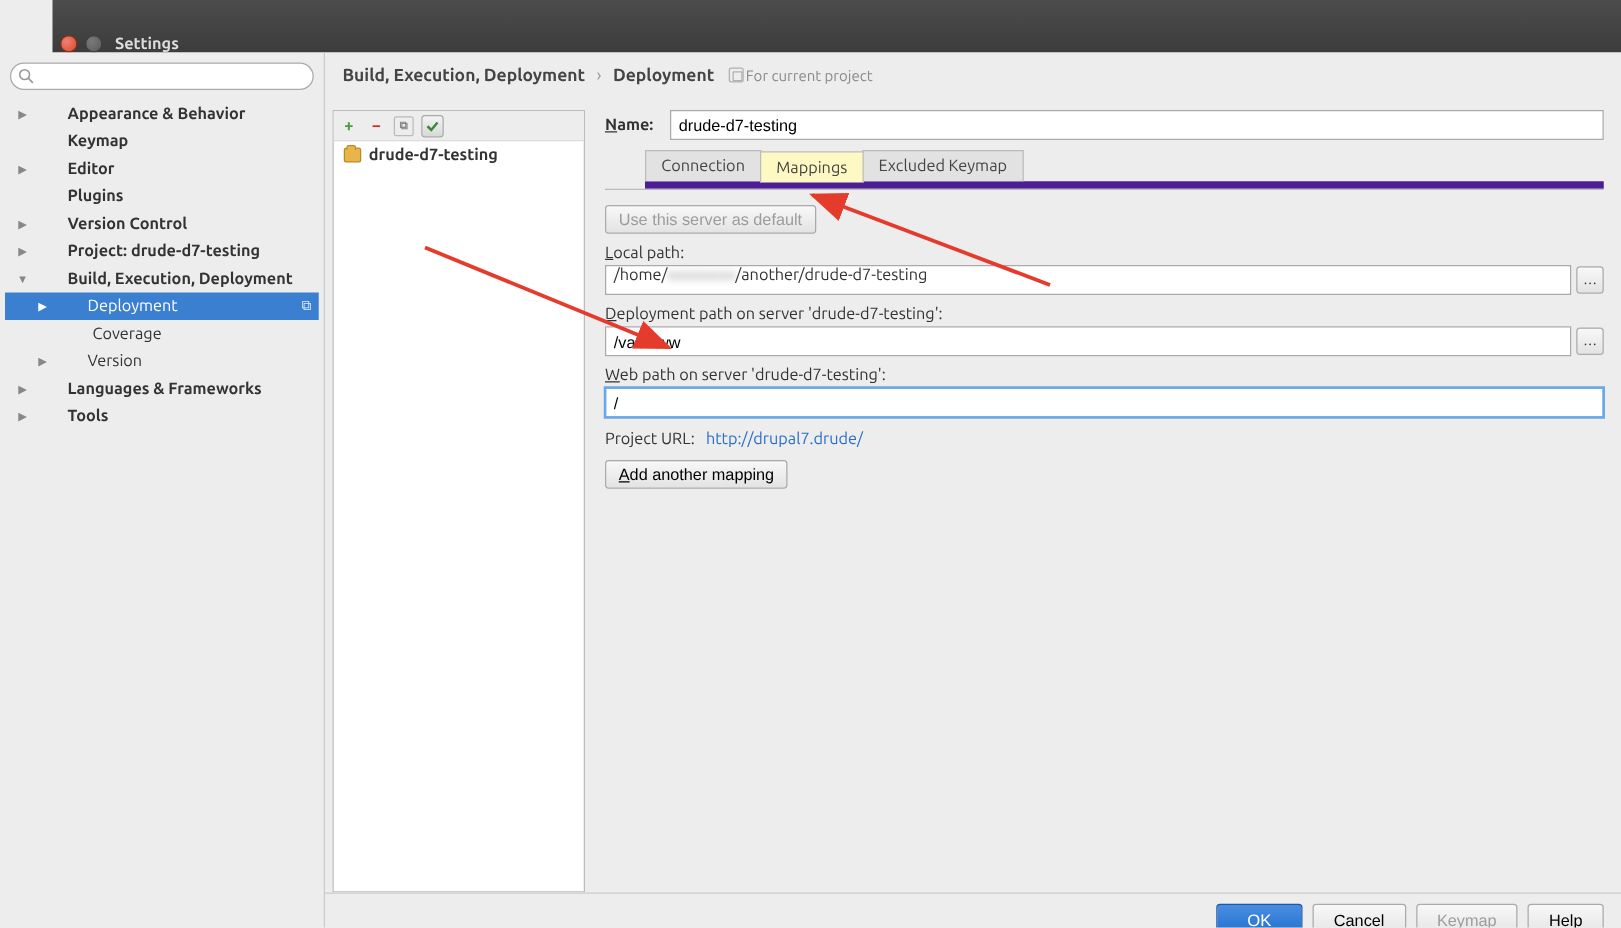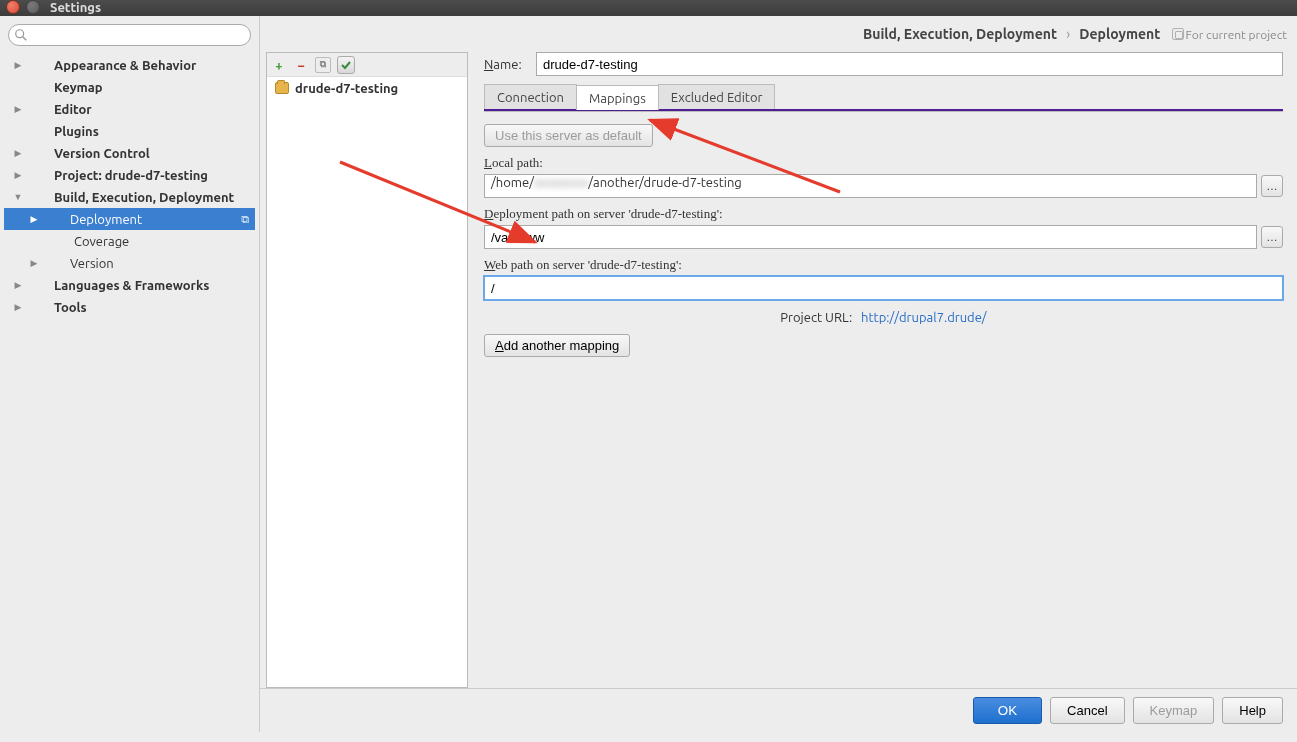--- a/index.html
+++ b/index.html
@@ -1,19 +1,19 @@
 <!DOCTYPE html>
 <html><head>
 <meta charset="utf-8">
 <style>
 * { box-sizing: border-box; margin: 0; padding: 0; }
 body { font-family: "Ubuntu", "Segoe UI", Arial, sans-serif; font-size: 13px; background: #ededed; width: 1297px; height: 742px; overflow: hidden; color: #333; }
 
 
-.titlebar { height: 16px; background: linear-gradient(#4c4c4c, #3c3c3c); display: flex; align-items: flex-start; padding: 0 6px; gap: 6px; }
+.titlebar { height: 42px; background: linear-gradient(#4c4c4c, #3c3c3c); display: flex; align-items: flex-end; padding: 0 6px; gap: 6px; margin-left: 42px; }
 .tb-btn { width: 14px; height: 14px; border-radius: 50%; display: inline-block; }
 .tb-close { background: radial-gradient(circle at 35% 35%, #f08070, #d94a2f); border: 1px solid #803020; }
 .tb-min { background: radial-gradient(circle at 35% 35%, #7a7a7a, #5a5a5a); border: 1px solid #404040; }
 .tb-title { color: #ddd; font-weight: bold; font-size: 13px; margin-left: 4px; }
 
 
 .main { display: flex; height: calc(100% - 26px); }
 .left { width: 260px; background: #ededed; border-right: 1px solid #ccc; display: flex; flex-direction: column; padding: 6px 4px 6px 4px; }
 .right { flex: 1; display: flex; flex-direction: column; background: #ededed; }
 
@@ -28,21 +28,21 @@
 .tree-row.sel { background: #3b7fd0; color: #fff; }
 .tree-arrow { width: 12px; display: inline-block; color: #888; font-size: 9px; text-align: center; }
 .tree-label { padding-left: 2px; margin-left: 28px; }
 .tree-label.bold { font-weight: bold; }
 .tree-indent1 { padding-left: 24px; }
 .tree-indent2 { padding-left: 40px; }
 .tree-row.sel .tree-arrow { color: #fff; }
 .row-icon { margin-left: auto; margin-right: 6px; font-size: 11px; opacity: 0.85; }
 
 
-.crumb { padding: 10px 10px 10px 14px; font-size: 14px; color: #555; text-align: right; }
+.crumb { padding: 10px 10px 20px 14px; font-size: 14px; color: #555; }
 .crumb .bold { font-weight: bold; color: #444; }
 .crumb-sep { margin: 0 6px; color: #999; }
 .crumb-note { color: #8a8a8a; font-size: 12px; margin-left: 8px; }
 .crumb-icon { display:inline-block; width:12px; height:12px; border:1px solid #b0b0b0; border-radius:2px; vertical-align:-1px; margin-right:2px; position:relative; }
 .crumb-icon::after{content:""; position:absolute; left:2px; top:2px; width:6px; height:6px; border:1px solid #b0b0b0; border-radius:1px;}
 
 .rightbody { display: flex; flex: 1; padding: 0 10px 0 6px; gap: 8px; overflow: hidden; }
 .serverlist { width: 202px; background: #fff; border: 1px solid #bbb; display: flex; flex-direction: column; }
 .toolbar { height: 24px; background: #ededed; border-bottom: 1px solid #ddd; display: flex; align-items: center; gap: 6px; padding: 0 4px; }
 .tb-ico { width: 16px; height: 16px; display: flex; align-items: center; justify-content: center; font-size: 13px; font-weight: bold; }
@@ -50,38 +50,38 @@
 .tb-rem { color: #c0392b; }
 .tb-copy { color: #888; border:1px solid #bbb; border-radius:2px; font-size:9px; }
 .tb-check { width:18px; height:18px; background:linear-gradient(#f4f4f4,#d8d8d8); border:1px solid #aaa; border-radius:3px; font-size:10px; display:flex; align-items:center; justify-content:center; }
 .tb-check svg { width:12px; height:12px; }
 .server-item { padding: 4px 8px; font-weight: bold; display:flex; align-items:center; gap:6px; }
 .server-ftp-icon { width:14px; height:12px; background:#e8b54a; border:1px solid #b8892a; border-radius:2px; display:inline-block; position:relative; }
 .server-ftp-icon::before{content:""; position:absolute; top:-3px; left:1px; width:6px; height:3px; background:#e8b54a; border:1px solid #b8892a; border-bottom:none; border-radius:2px 2px 0 0;}
 
 .formarea { flex: 1; padding: 0 4px 0 8px; display:flex; flex-direction:column; }
 .row { display: flex; align-items: center; margin-bottom: 8px; }
-.row label { width: 52px; }
+.row label { width: 52px; font-weight: bold; }
 .txt { flex: 1; height: 24px; border: 1px solid #aaa; background: #fff; padding: 0 6px; font-size: 13px; }
 .txt.focus { outline: 2px solid #6aa8e8; outline-offset: -1px; border-color:#6aa8e8; }
 
-.tabs { display: flex; border-bottom: 2px solid #4c1d95; margin-bottom: 0; }
+.tabs { display: flex; border-bottom: 6px solid #4c1d95; margin-bottom: 0; margin-left: 32px; }
 .tab { padding: 5px 12px; background: #e2e2e2; border: 1px solid #bbb; border-bottom: none; margin-right: -1px; font-size: 13px; color:#444; cursor:pointer; }
-.tab.active { background: #ffffff; position:relative; top:1px; }
+.tab.active { background: #fef9c3; position:relative; top:1px; }
 .tabbody { border-top: 1px solid #bbb; padding-top: 12px; }
 
 .btn { background: linear-gradient(#f8f8f8,#e3e3e3); border: 1px solid #aaa; border-radius: 3px; padding: 4px 12px; font-size: 13px; cursor:pointer; }
 .btn:disabled { color: #9c9c9c; }
 .btn-sm { padding: 3px 10px; }
 
-.fieldlbl { margin: 8px 0 3px 0; font-size: 13px; font-family: Liberation Serif, serif; }
+.fieldlbl { margin: 8px 0 3px 0; font-size: 13px; }
 .fieldrow { display:flex; align-items:center; gap:4px; }
 .dotbtn { width:22px; height:22px; border:1px solid #aaa; background:linear-gradient(#f8f8f8,#e3e3e3); border-radius:3px; font-size:11px; display:flex; align-items:center; justify-content:center; cursor:pointer; }
 
-.projurl { margin: 10px 0 10px 0; text-align: center; }
+.projurl { margin: 10px 0 10px 0; }
 .projurl a { color: #2a6ec6; text-decoration: none; margin-left: 6px; }
 
 .underline { text-decoration: underline; }
 
 
 .arrow-svg { position:absolute; pointer-events:none; }
 
 
 .footer { height: 44px; border-top: 1px solid #ccc; display:flex; align-items:center; justify-content:flex-end; gap:8px; padding: 0 14px; background:#ededed; }
 .btn-primary { background: linear-gradient(#4a8de0,#1e6fcf); border:1px solid #1a5aad; color:#fff; font-weight:normal; padding:5px 24px; border-radius:3px; }
@@ -189,21 +189,21 @@
 
       <div class="formarea">
         <div class="row">
           <label><span class="underline">N</span>a<span></span>me:</label>
           <input class="txt" value="drude-d7-testing" style="">
         </div>
 
         <div class="tabs">
           <div class="tab">Connection</div>
           <div class="tab active">Mappings</div>
-          <div class="tab">Excluded Editor</div>
+          <div class="tab">Excluded Keymap</div>
         </div>
 
         <div class="tabbody">
           <button class="btn btn-sm" disabled="">Use this server as default</button>
 
           <div class="fieldlbl"><span class="underline">L</span>ocal path:</div>
           <div class="fieldrow">
             <div class="txt" style="display:flex;align-items:flex-start;">
               <span>/home/</span>
                 <span class="blurred">xxxxxxxx</span>

